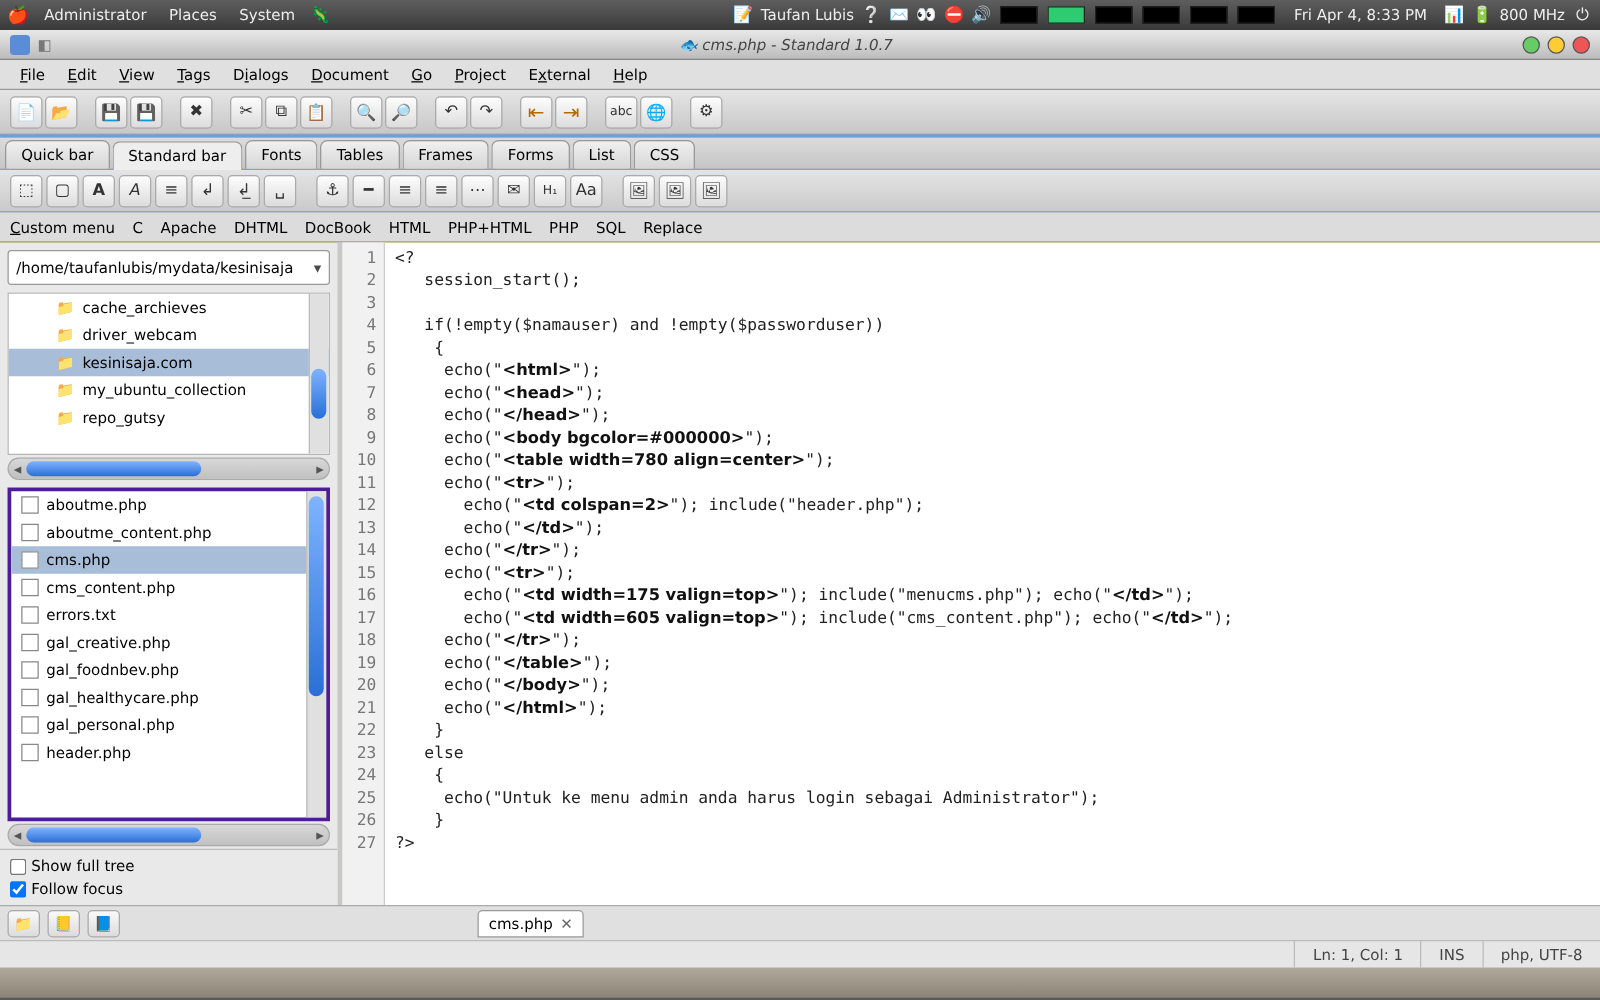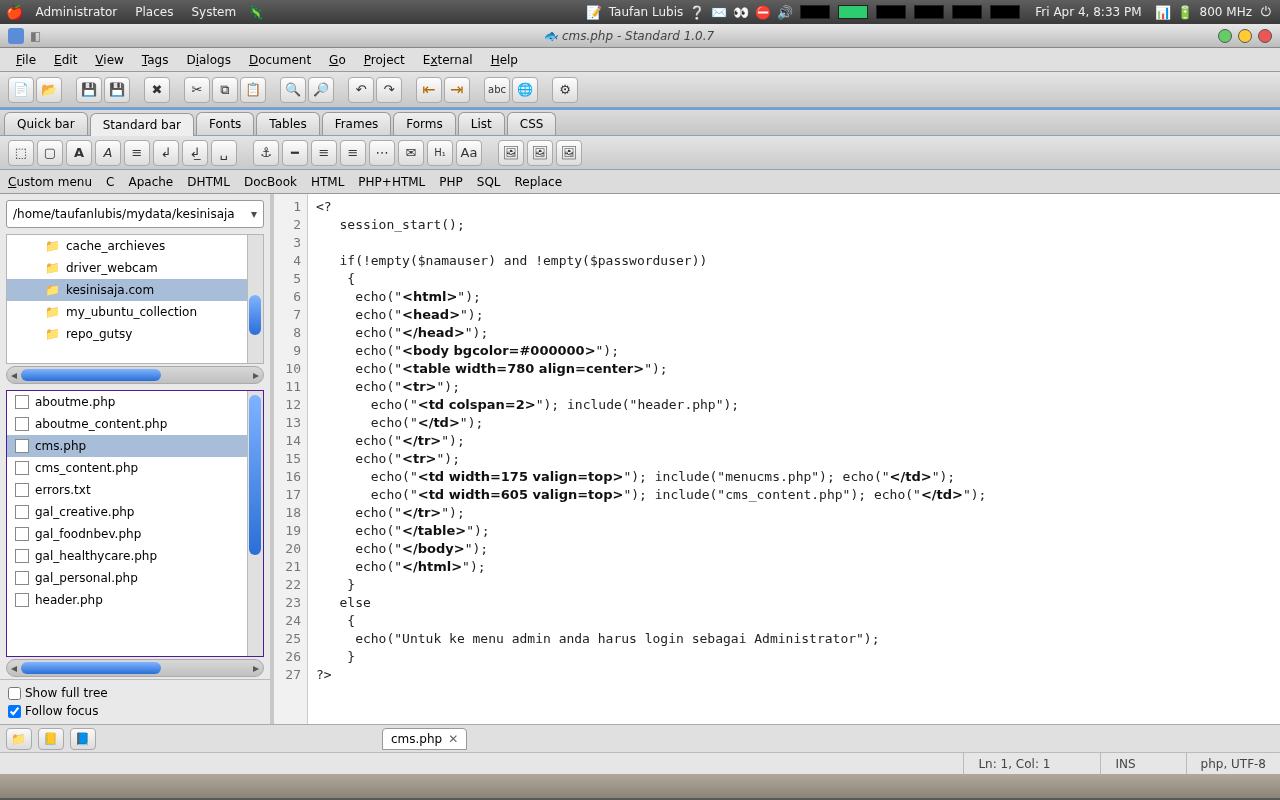--- a/index.html
+++ b/index.html
@@ -53,41 +53,41 @@
   .pathbar .dd{margin-left:auto;opacity:.7;padding-left:4px;}
   .tree{flex:0 0 130px;background:#fff;border:1px solid #b5b5b5;margin:0 6px;overflow:hidden;position:relative;}
   .tree-row{height:22px;display:flex;align-items:center;padding-left:38px;gap:6px;font-size:12px;cursor:pointer;}
   .tree-row.sel{background:#a8bdd8;}
   .tree-row .fico{color:#caa24a;}
   .hscroll{height:18px;background:linear-gradient(#d8d8d8,#c0c0c0);margin:2px 6px;border:1px solid #aaa;border-radius:9px;position:relative;}
   .hscroll::before{content:"";position:absolute;left:14px;top:2px;height:12px;width:140px;background:linear-gradient(#7fb3ff,#2a6fd6);border-radius:7px;}
   .hscroll .ar{position:absolute;top:0;width:14px;height:100%;display:flex;align-items:center;justify-content:center;color:#555;}
   .hscroll .ar.l{left:0;} .hscroll .ar.r{right:0;}
 
-  .filelist{flex:1;background:#fff;border:1px solid #4c1d95;margin:4px 6px 0 6px;overflow:hidden;}
+  .filelist{flex:1;background:#fff;border:3px solid #4c1d95;margin:4px 6px 0 6px;overflow:hidden;}
   .frow{height:22px;display:flex;align-items:center;padding:0 8px;gap:6px;font-size:12px;cursor:pointer;}
   .frow.sel{background:#a8bdd8;}
   .fileico{width:14px;height:14px;border:1px solid #888;background:#fff;display:inline-block;}
 
   .side-opts{padding:4px 8px;font-size:12px;background:#e9e9e9;border-top:1px solid #bbb;}
   .side-opts label{display:flex;align-items:center;gap:4px;height:18px;}
 
   
   .editor{flex:1;display:flex;background:#fff;position:relative;}
   .gutter{width:34px;background:#f1f1f1;border-right:1px solid #ccc;text-align:right;padding:4px 6px 4px 0;color:#777;font-family:"DejaVu Sans Mono",monospace;font-size:13px;line-height:18px;}
   .code{flex:1;padding:4px 8px;font-family:"DejaVu Sans Mono",monospace;font-size:13px;line-height:18px;white-space:pre;color:#222;}
   .kw{color:#111;font-weight:bold;}
 
   
   .bottombar{height:28px;background:#e0e0e0;border-top:1px solid #aaa;display:flex;align-items:center;padding:0 6px;gap:6px;}
   .doc-tab{border:1px solid #999;background:#fff;border-radius:4px 4px 0 0;padding:3px 8px;display:flex;align-items:center;gap:6px;margin-left:280px;}
   .doc-tab .x{cursor:pointer;color:#666;}
   .mini-btn{width:26px;height:22px;border:1px solid #aaa;border-radius:4px;background:linear-gradient(#fafafa,#dcdcdc);display:flex;align-items:center;justify-content:center;}
 
-  .statusbar{height:22px;background:#e6e6e6;border-top:1px solid #bbb;display:flex;align-items:center;font-size:12px;color:#444;gap:36px;}
+  .statusbar{height:22px;background:#e6e6e6;border-top:1px solid #bbb;display:flex;align-items:center;font-size:12px;color:#444;}
   .statusbar .sp{flex:1;}
   .statusbar .cell{padding:0 14px;border-left:1px solid #bbb;height:100%;display:flex;align-items:center;}
 
   
   .desk-strip{height:24px;background:linear-gradient(#b0a89a,#8c8476);} 
   .gnome-taskbar{height:28px;background:linear-gradient(#5a5a5a,#383838);display:flex;align-items:center;padding:0 6px;gap:6px;color:#eee;font-size:12px;}
 
   .sidebar .vscroll{position:absolute;right:0;top:0;bottom:0;width:16px;background:#e0e0e0;border-left:1px solid #bbb;}
   .tree,.filelist{position:relative;}
   .vthumb{position:absolute;right:2px;width:12px;background:linear-gradient(#7fb3ff,#2a6fd6);border-radius:6px;}

